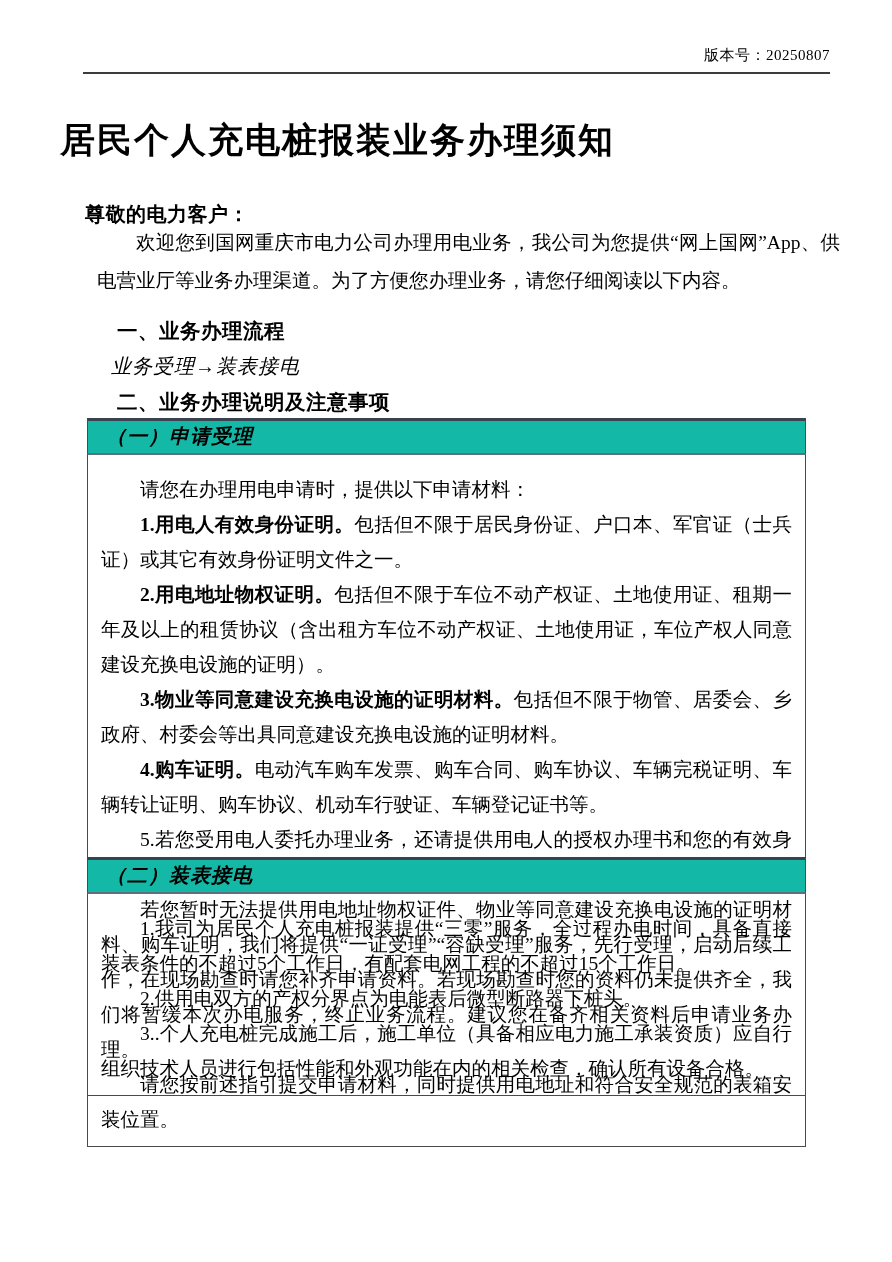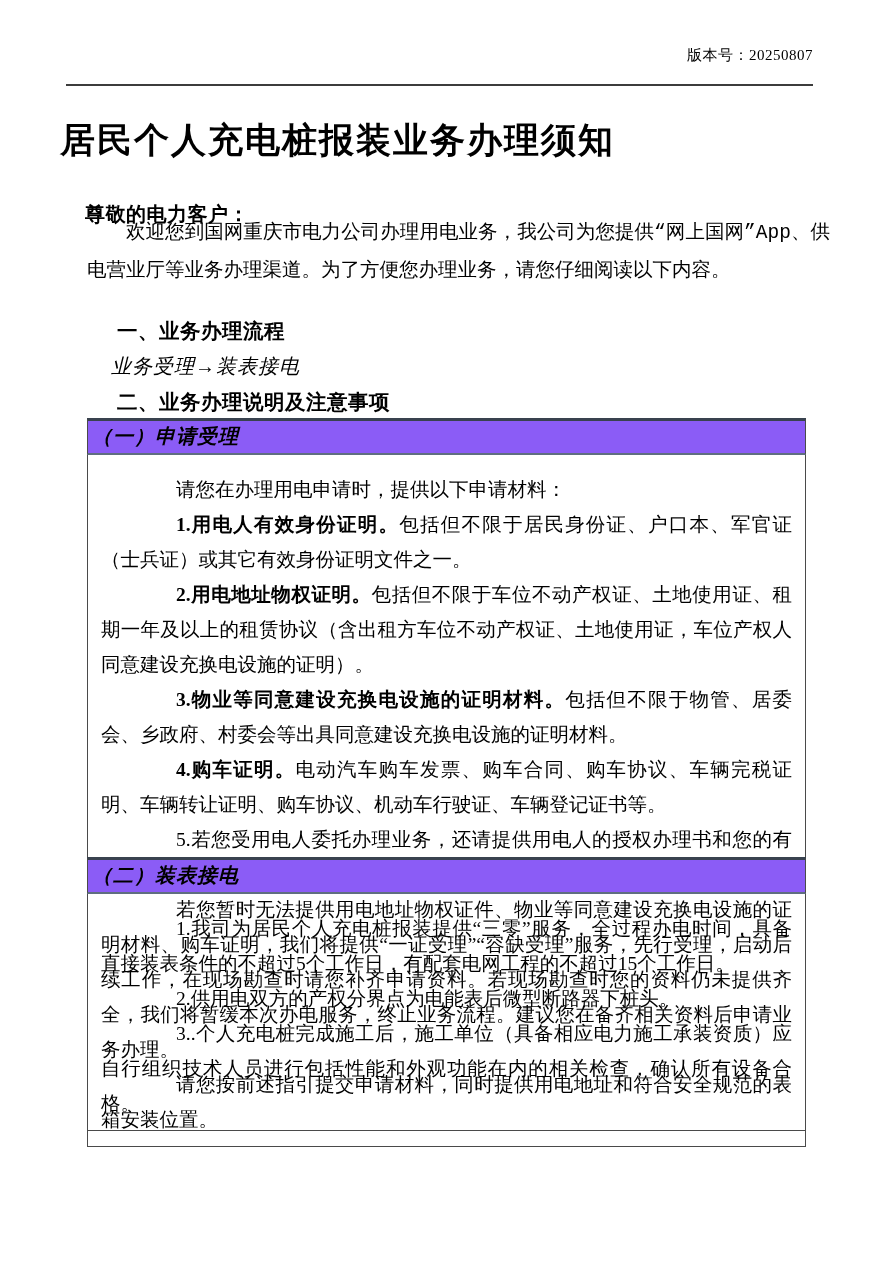--- a/index.html
+++ b/index.html
@@ -5,72 +5,71 @@
   html,body{margin:0;padding:0;background:#ffffff;}
   .page{
     position:relative;
     width:892px;height:1262px;
     background:#ffffff;
     font-family:"Liberation Serif","DejaVu Serif",serif;
     color:#000;
     overflow:hidden;
   }
   .doc-header{
-    position:absolute;left:66px;top:46px;width:747px;
+    position:absolute;left:83px;top:46px;width:747px;
     text-align:right;font-size:15px;letter-spacing:.5px;
-    padding-bottom:19px;border-bottom:2px solid #3c3c3c;
+    padding-bottom:7px;border-bottom:2px solid #3c3c3c;
   }
   .doc-title{
     position:absolute;left:60px;top:94px;width:772px;
     font-size:35px;font-weight:bold;letter-spacing:2px;
   }
   .greeting{
     position:absolute;left:85px;top:201px;width:742px;
     font-size:20px;font-weight:bold;letter-spacing:.5px;
   }
   .intro{
     position:absolute;left:85px;top:212px;width:743px;
     font-size:19.5px;line-height:38px;text-align:justify;text-indent:2em;
-    margin:2px;
-    font-family:Liberation Mono, monospace;
+    margin:12px;
   }
   .sec-heading{
     position:absolute;left:117px;
     font-family:"Liberation Sans","DejaVu Sans",sans-serif;
     font-size:20.5px;font-weight:bold;letter-spacing:.5px;
   }
   .sec-heading.h1{top:317px;}
   .sec-heading.h2{top:388px;}
   .flow-line{
     position:absolute;left:111px;top:353px;
     font-size:20px;font-style:italic;letter-spacing:1px;
   }
   .box{
     position:absolute;left:87px;width:719px;box-sizing:border-box;
   }
   .box.box1{top:418px;}
   .box.box2{top:857px;border-radius:22px;}
   .box-header{
     box-sizing:border-box;
-    background:#8b5cf6;
+    background:#14b8a6;
     border-top:3px solid #39424f;
     border-bottom:2px solid #5f6e80;
     border-left:1px solid #4a4a4a;
     border-right:1px solid #4a4a4a;
-    padding:2px 4px 3px;
+    padding:2px 18px 3px;
     font-size:20px;font-weight:bold;font-style:italic;letter-spacing:1px;
   }
   .box-body{
     box-sizing:border-box;
     border:1px solid #4a4a4a;border-top:none;
     padding:17px 13px 9px;
     font-size:19.5px;line-height:35px;text-align:justify;
   }
   .box-body p{margin:0;text-indent:2em;}
-  .lead{font-weight:bold;margin-left:36px;}
+  .lead{font-weight:bold;}
 </style>
 </head>
 <body>
 
 <div class="page">
 
   <div class="doc-header">
     <span>版本号：20250807</span>
   </div>
 

